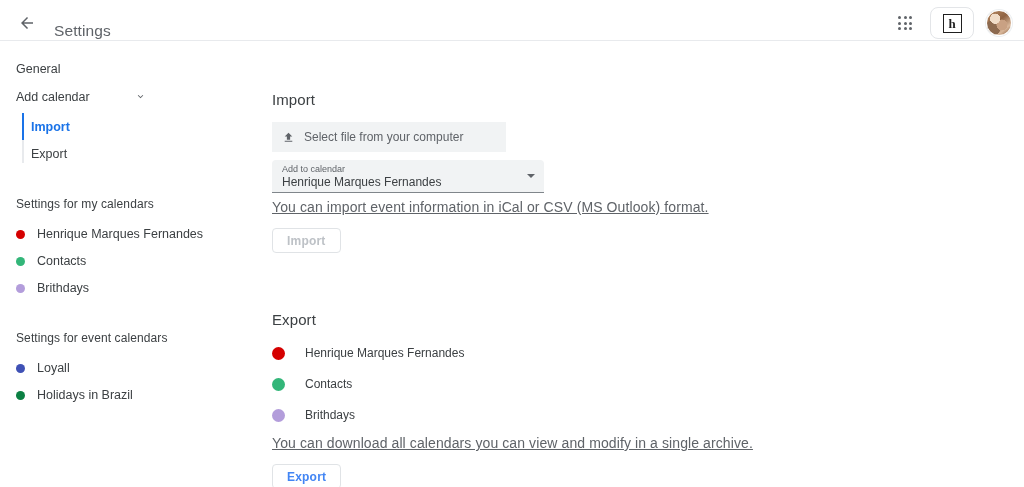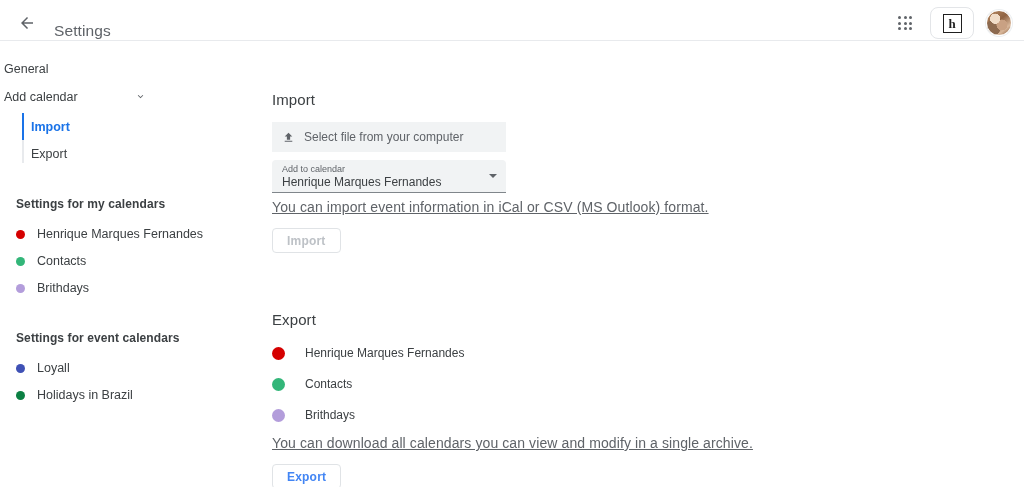--- a/index.html
+++ b/index.html
@@ -97,21 +97,21 @@
   
   .sidebar {
     width: 256px;
     padding-top: 14px;
     flex: 0 0 256px;
   }
   .nav-item {
     height: 27px;
     display: flex;
     align-items: center;
-    padding-left: 4px;
+    padding-left: 16px;
     padding-right: 14px;
     font-size: 12.5px;
     color: #3c4043;
     border-radius: 0 14px 14px 0;
     cursor: pointer;
     margin-bottom: 1px;
     width: 160px;
   }
   .nav-item .label { flex: 1; }
   .nav-item.selected {
@@ -139,21 +139,21 @@
     display: flex; align-items: center;
     padding-left: 31px;
     font-size: 12.5px;
     color: #3c4043;
     cursor: pointer;
   }
   .sub-item.active { color: #1a73e8; font-weight: 600; }
 
   .section-title {
     font-size: 12px;
-    font-weight: 700;
+    font-weight: 400;
     color: #3c4043;
     padding: 0 16px;
     margin-top: 30px;
     margin-bottom: 10px;
     letter-spacing: .1px;
   }
   .cal-item {
     display: flex;
     align-items: center;
     height: 26px;
@@ -188,21 +188,21 @@
     align-items: center;
     padding-left: 10px;
     font-size: 12px;
     color: #5f6368;
     cursor: pointer;
     margin-bottom: 8px;
   }
   .filebox .up-ico { margin-right: 9px; display: flex; }
   .select-field {
     position: relative;
-    width: 234px;
+    width: 272px;
     height: 33px;
     background: #f1f3f4;
     border-radius: 4px 4px 0 0;
     border-bottom: 1px solid #80868b;
     padding: 3px 24px 0 10px;
     cursor: pointer;
   }
   .select-label {
     font-size: 9px;
     color: #5f6368;

